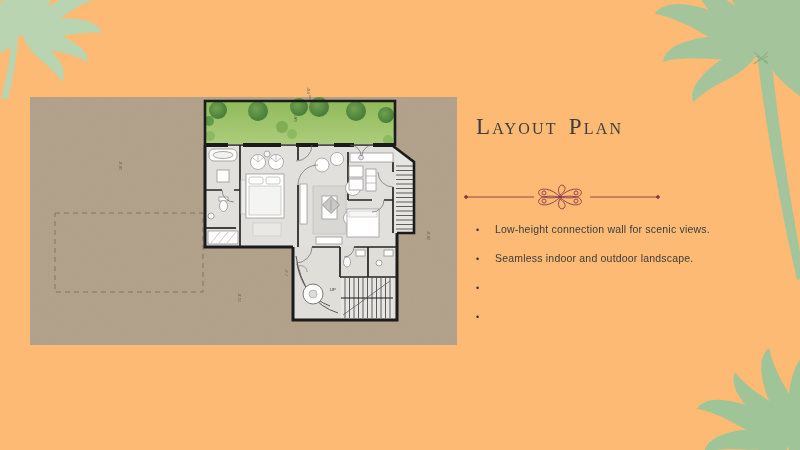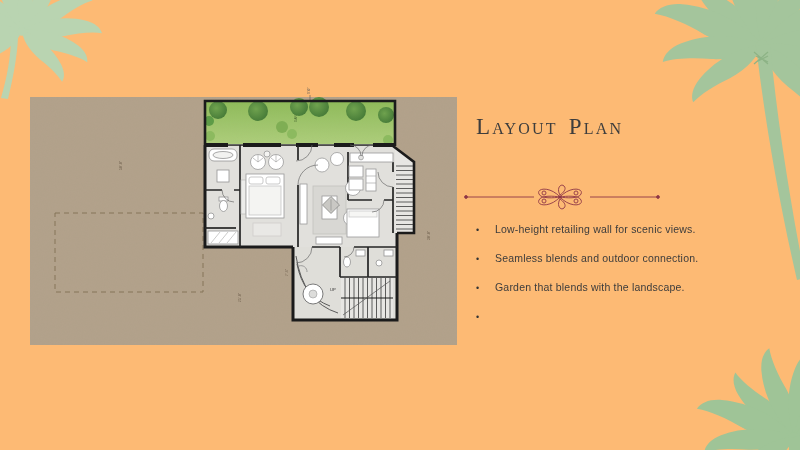--- a/index.html
+++ b/index.html
@@ -305,28 +305,27 @@
       <path d="M98,15 C94,8 99,3 102,6 C105,9 101,13 98,15 Z"></path>
       <path d="M98,19 C94,26 99,31 102,28 C105,25 101,21 98,19 Z"></path>
       <circle cx="98" cy="17" r="1.2" fill="#8e3746"></circle>
     </g>
   </g>
 </svg>
 
 <div class="features">
   <div class="feature-row">
     <span class="feature-bullet">•</span>
-    <span>Low-height retailing wall for scenic views.</span>
+    <span>Low-height connection wall for scenic views.</span>
   </div>
   <div class="feature-row">
     <span class="feature-bullet">•</span>
-    <span>Seamless blends and outdoor connection.</span>
+    <span>Seamless indoor and outdoor landscape.</span>
   </div>
   <div class="feature-row">
     <span class="feature-bullet">•</span>
-    <span>Garden that blends with the landscape.</span>
   </div>
   <div class="feature-row">
     <span class="feature-bullet">•</span>
   </div>
 </div>
 
 </div>
 
 </body></html>

